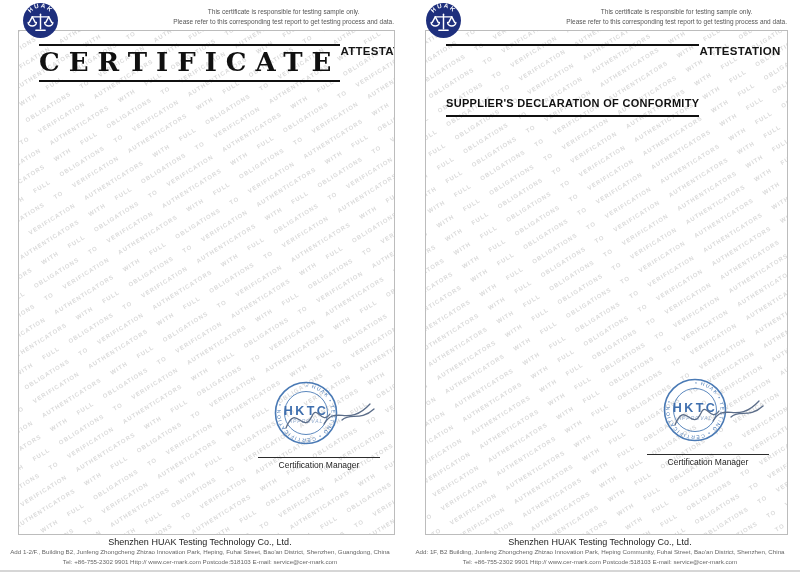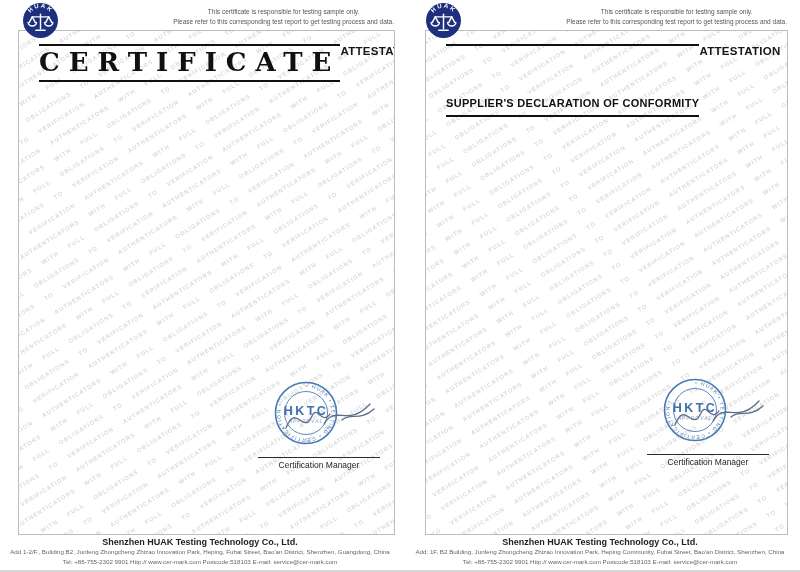--- a/index.html
+++ b/index.html
@@ -80,21 +80,21 @@
   .fcc .f2{font-size:40px;margin-left:-2px;}
   .fcc .f3{font-size:20px;margin-left:-15px;margin-top:5px;}
 
   .stampwrap{position:absolute;z-index:3;width:122px;text-align:center;}
   .cert-left .stampwrap{right:14px;top:345px;}
   .cert-right .stampwrap{right:18px;top:342px;}
   .mgrline{border-top:1.5px solid #2c2c2c;margin-top:1px;}
   .mgr{font-size:8.5px;color:#1d1d1d;padding-top:2px;}
 
   footer{position:absolute;left:0;right:0;top:537px;text-align:center;z-index:4;}
-  .fco{font-size:9px;font-weight:bold;color:#222;}
+  .fco{font-size:9px;font-weight:normal;color:#222;}
   .fline{font-size:6.2px;color:#666;line-height:1.55;padding:0 8px;}
 
   .screen-edge{position:absolute;left:0;right:0;bottom:0;height:2px;background:#d6d6d6;}
 </style>
 </head>
 <body>
 
 <section class="cert cert-left">
 
   <div class="emblem">

